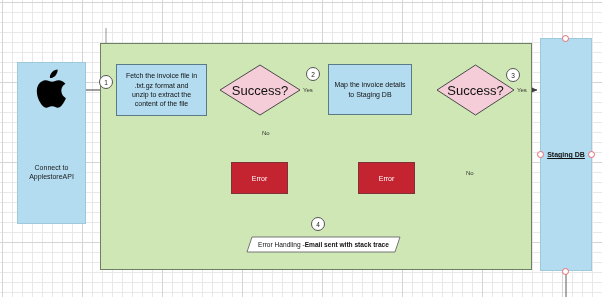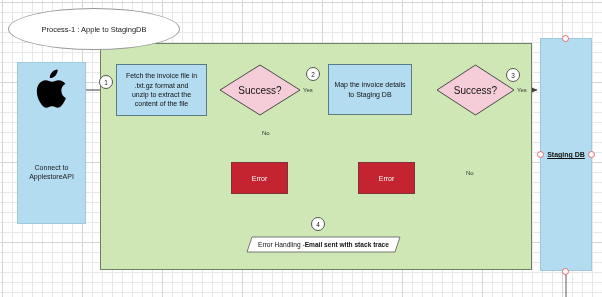--- a/index.html
+++ b/index.html
@@ -131,21 +131,21 @@
   }
   .diamond-label {
     position: absolute;
     left: 0;
     top: 0;
     width: 100%;
     height: 100%;
     display: flex;
     align-items: center;
     justify-content: center;
-    font-size: 10px;
+    font-size: 13px;
     color: #111111;
   }
   #decision1 { left: 219px; top: 64px; width: 82px; height: 52px; }
   #decision2 { left: 436px; top: 64px; width: 79px; height: 52px; }
 
   
   .error-box {
     background: #c32430;
     border: 1px solid #7f3338;
     z-index: 3;
@@ -275,23 +275,20 @@
 
     <line x1="260" y1="194" x2="260" y2="233" stroke="#3f3f3f" stroke-width="1" marker-end="url(#arrow)"></line>
 
     <line x1="387" y1="194" x2="387" y2="233" stroke="#3f3f3f" stroke-width="1" marker-end="url(#arrow)"></line>
 
     <line x1="318" y1="231" x2="318" y2="236" stroke="#5a5a5a" stroke-width="0.9"></line>
 
     <line x1="566" y1="271" x2="566" y2="297" stroke="#5a5a5a" stroke-width="1"></line>
   </svg>
 
-  <div class="node" id="title-ellipse">
-    <span class="label">Process-1 :  Apple to StagingDB</span>
-  </div>
 
   <div class="node" id="apple-box">
     <span class="apple-glyph">
       <svg width="34" height="40" viewBox="0 0 34 40" aria-hidden="true">
         <path fill="#000000" d="M22.6 0.6c0.2 2.2-0.7 4.3-2 5.8c-1.4 1.6-3.6 2.8-5.7 2.6c-0.3-2.1 0.8-4.3 2.1-5.7C18.4 1.7 20.8 0.6 22.6 0.6z"></path>
         <path fill="#000000" d="M30.9 29.2c-0.8 1.9-1.2 2.7-2.2 4.3c-1.4 2.3-3.4 5.2-5.9 5.2c-2.2 0-2.8-1.5-5.8-1.4c-3 0-3.6 1.5-5.9 1.4c-2.5 0-4.4-2.6-5.8-4.9C1.3 27.4 0.9 19.8 3.4 15.8c1.8-2.8 4.6-4.5 7.2-4.5c2.7 0 4.4 1.5 6.6 1.5c2.2 0 3.5-1.5 6.6-1.5c2.3 0 4.8 1.3 6.6 3.5C24.5 17.9 25.4 26.4 30.9 29.2z"></path>
       </svg>
     </span>
     <span class="label">
       <span>Connect to</span><br>

